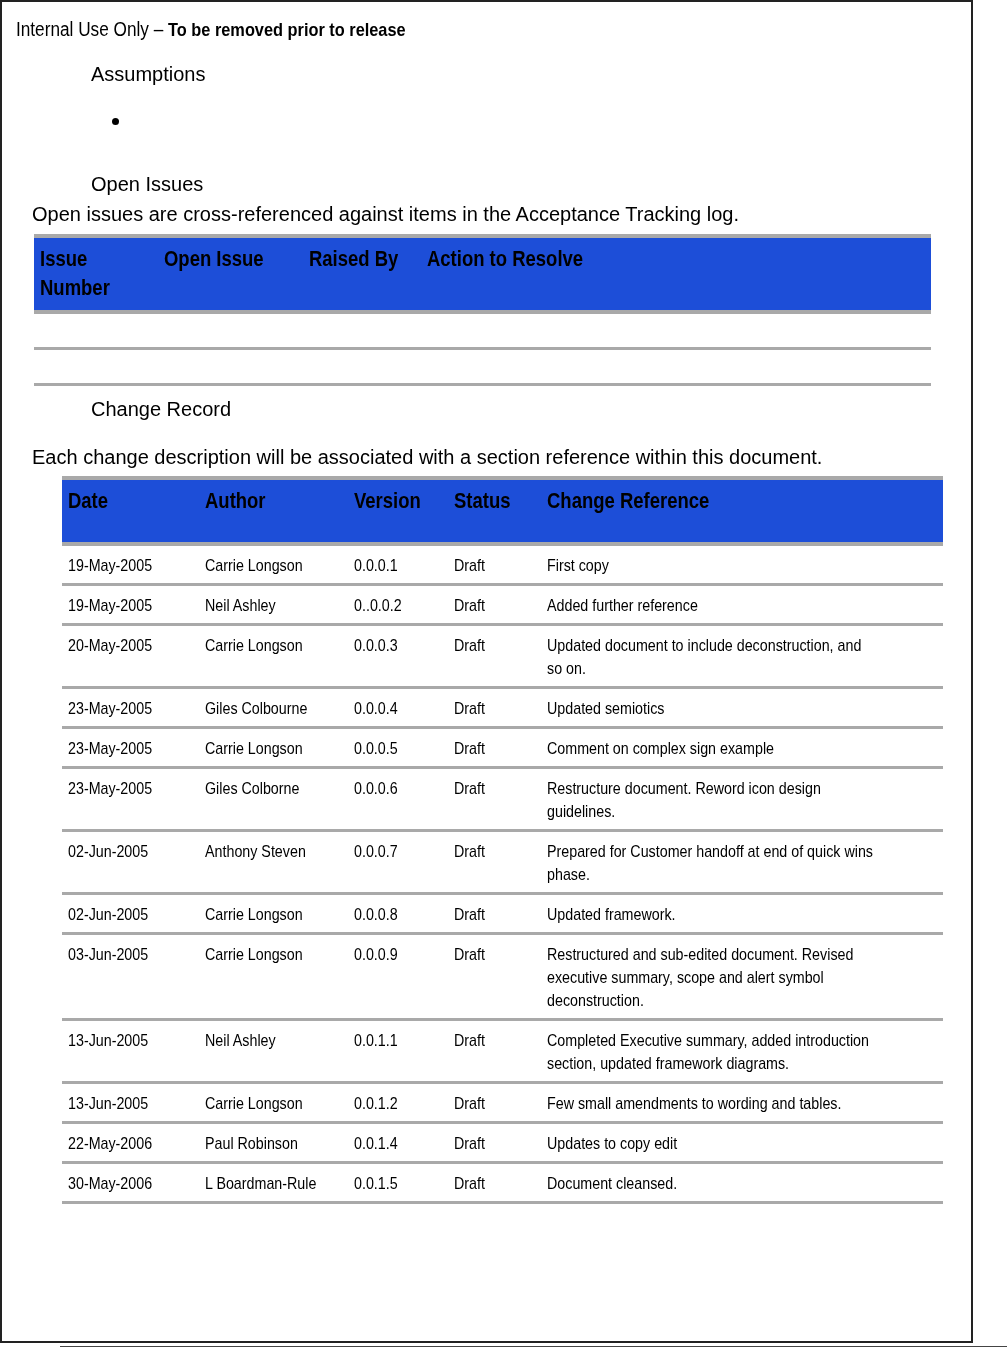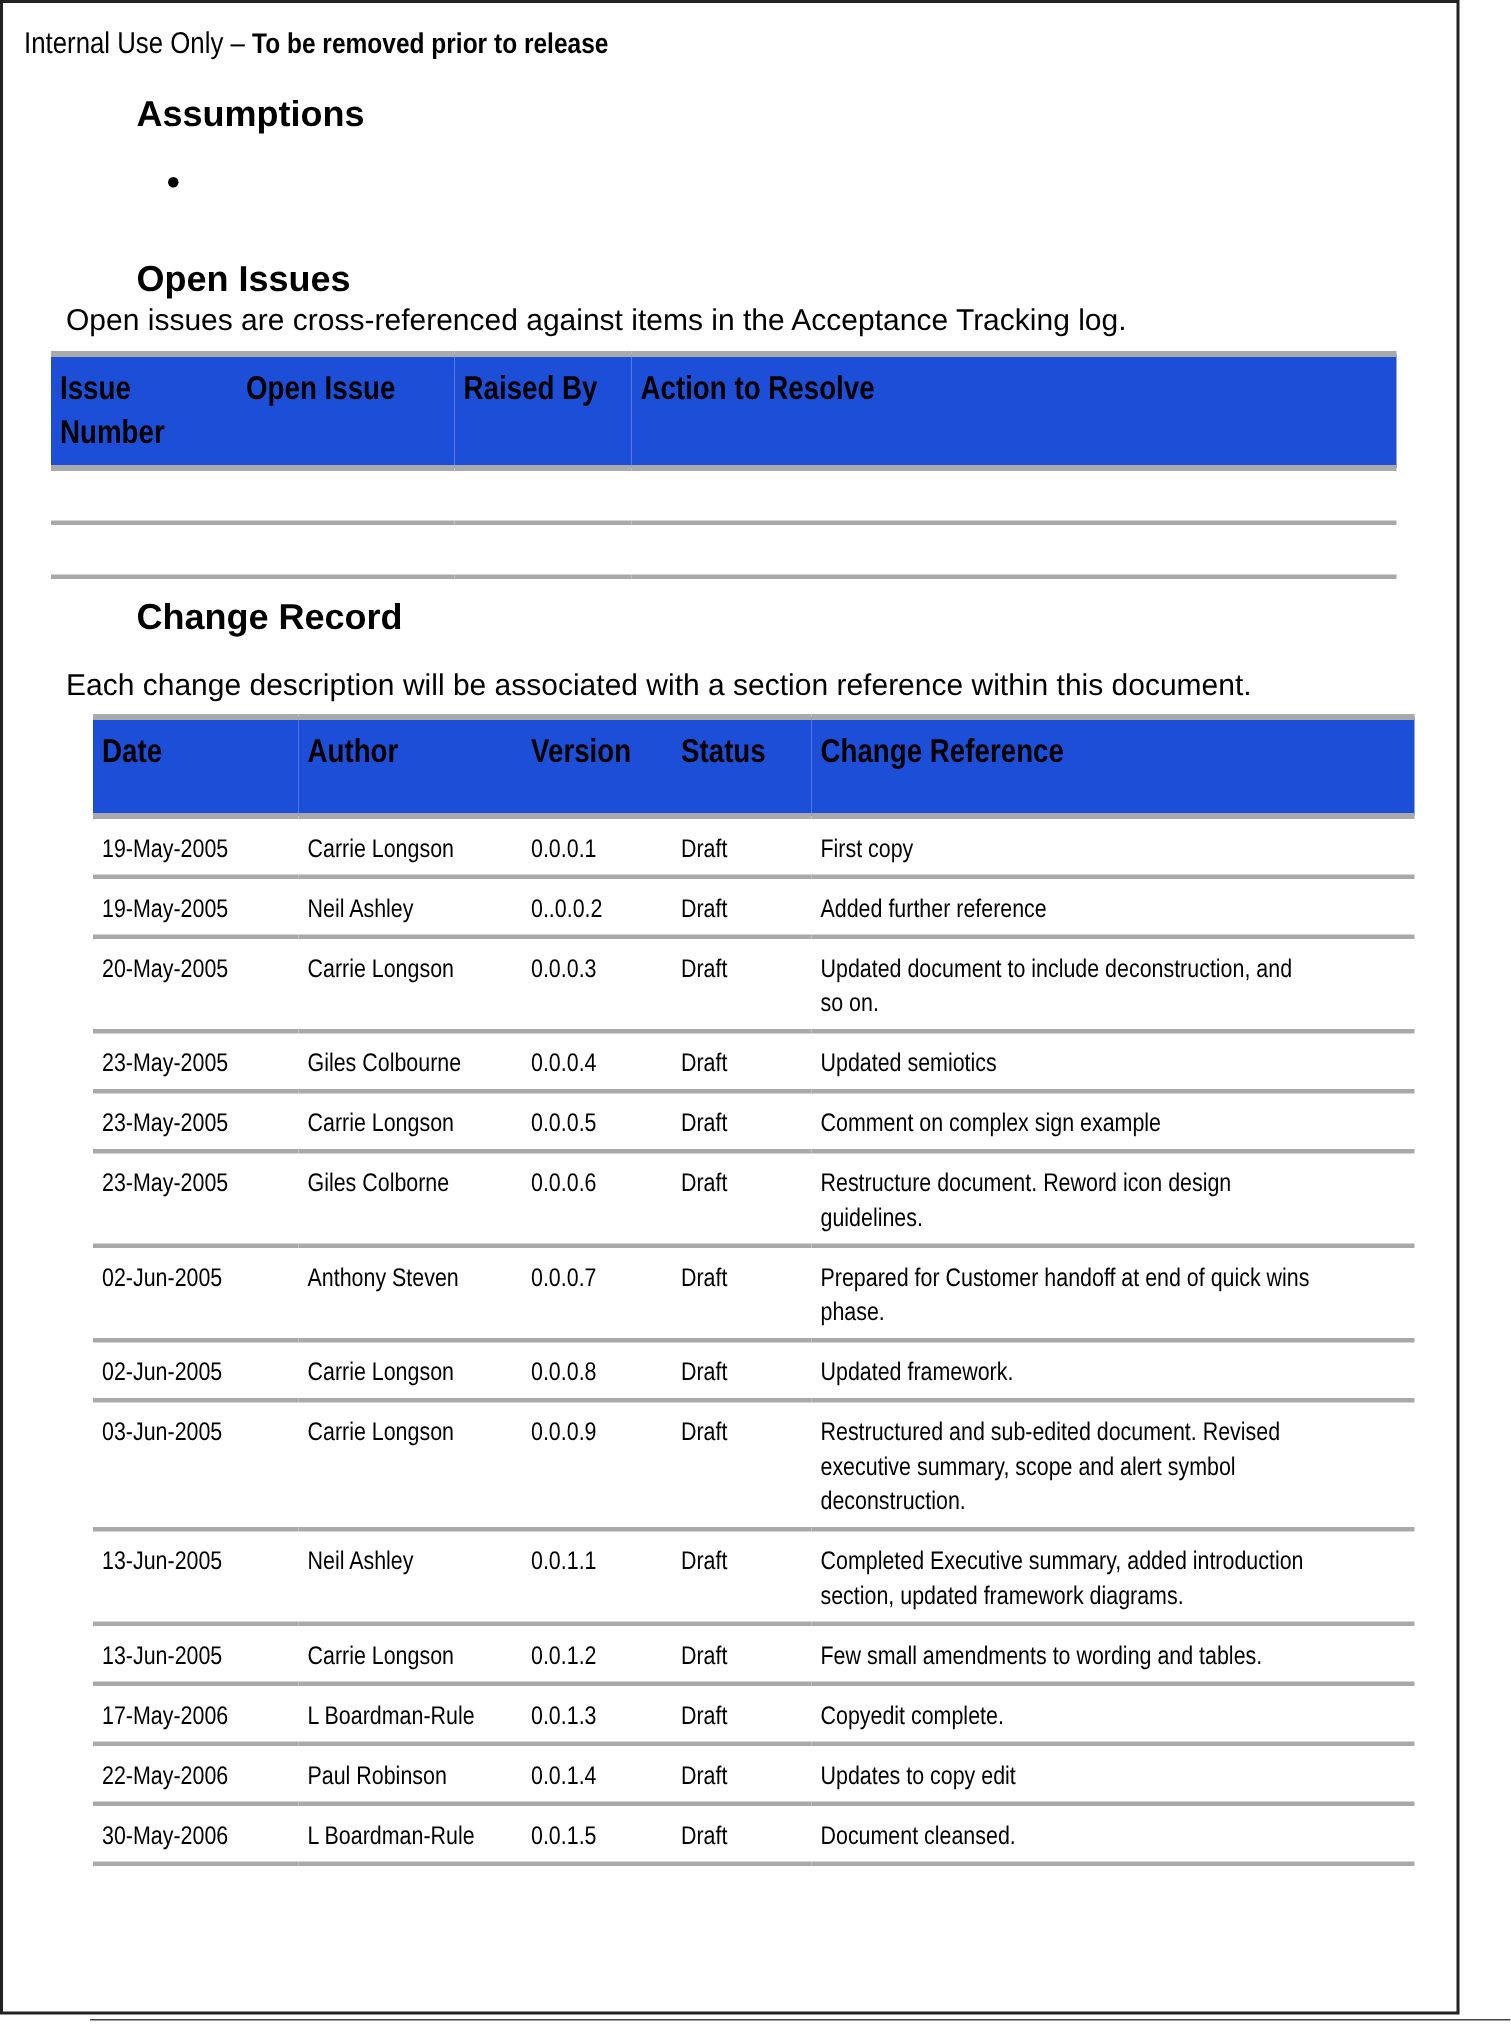--- a/index.html
+++ b/index.html
@@ -1,23 +1,23 @@
 <!DOCTYPE html>
 <html><head>
 <meta charset="utf-8">
 <style>
   html, body { margin: 0; padding: 0; background: #ffffff; }
   body { width: 1007px; height: 1349px; position: relative; overflow: hidden; font-family: "Liberation Sans", sans-serif; color: #000; }
   .page { position: absolute; left: 0; top: 0; width: 973px; height: 1343px; border: 2px solid #222; box-sizing: border-box; }
   .shadow-line { position: absolute; left: 60px; top: 1346px; width: 947px; height: 1px; background: #444; }
   .banner { position: absolute; left: 16px; top: 18px; font-size: 20px; transform: scaleX(0.86); transform-origin: left top; white-space: nowrap; }
   .banner b { font-weight: bold; font-size: 19px; }
-  h2 { position: absolute; left: 91px; margin: 0; font-size: 24px; font-weight: bold; }
+  h2 { position: absolute; left: 91px; margin: 0; font-size: 20px; font-weight: normal; }
   .bullet { position: absolute; left: 112px; top: 118px; width: 7px; height: 7px; border-radius: 50%; background: #000; }
-  .para { position: absolute; left: 44px; font-size: 20px; white-space: nowrap; }
+  .para { position: absolute; left: 32px; font-size: 20px; white-space: nowrap; }
   table { position: absolute; border-collapse: collapse; font-family: "Liberation Sans", sans-serif; }
   th { background: #1d4ed8; text-align: left; vertical-align: top; font-weight: bold; font-size: 22px; border-top: 4px solid #a9a9a9; border-bottom: 4px solid #a9a9a9; padding: 6px 6px 8px 6px; }
   th span, td span { display: inline-block; transform: scaleX(0.84); transform-origin: left top; white-space: nowrap; }
   td { vertical-align: top; font-size: 17px; padding: 8px 6px 6px 6px; border-bottom: 3px solid #a9a9a9; line-height: 23px; }
   td.wrap span { white-space: normal; width: 390px; }
   #issues-table { left: 34px; top: 234px; width: 897px; }
   #issues-table th { height: 58px; box-sizing: border-box; line-height: 29px; }
   #issues-table td { height: 33px; padding: 0; }
   #changes-table { left: 34px; top: 476px; width: 881px; margin-left: 28px; }
   #changes-table th { height: 46px; padding-top: 8px; }
@@ -161,27 +161,20 @@
         <td class="wrap"><span>Completed Executive summary, added introduction section, updated framework diagrams.</span></td>
       </tr>
       <tr>
         <td><span>13-Jun-2005</span></td>
         <td><span>Carrie Longson</span></td>
         <td><span>0.0.1.2</span></td>
         <td><span>Draft</span></td>
         <td class="wrap"><span>Few small amendments to wording and tables.</span></td>
       </tr>
       <tr>
-        <td><span>17-May-2006</span></td>
-        <td><span>L Boardman-Rule</span></td>
-        <td><span>0.0.1.3</span></td>
-        <td><span>Draft</span></td>
-        <td class="wrap"><span>Copyedit complete.</span></td>
-      </tr>
-      <tr>
         <td><span>22-May-2006</span></td>
         <td><span>Paul Robinson</span></td>
         <td><span>0.0.1.4</span></td>
         <td><span>Draft</span></td>
         <td class="wrap"><span>Updates to copy edit</span></td>
       </tr>
       <tr>
         <td><span>30-May-2006</span></td>
         <td><span>L Boardman-Rule</span></td>
         <td><span>0.0.1.5</span></td>

